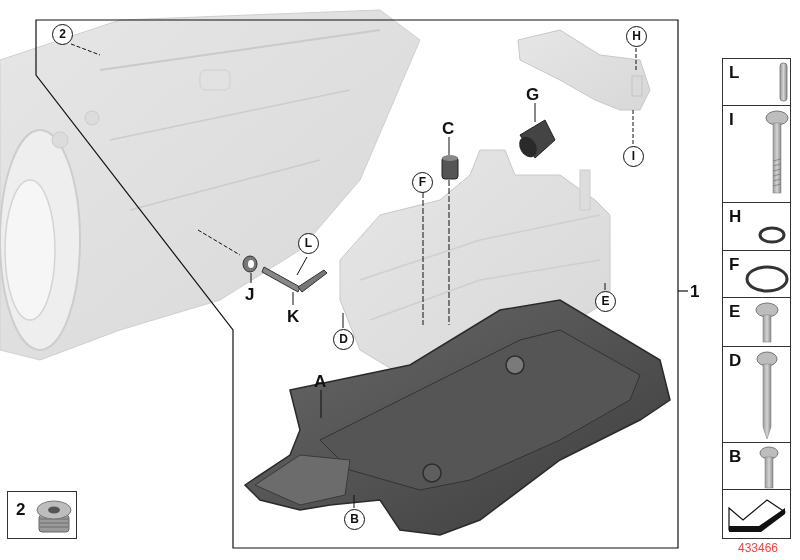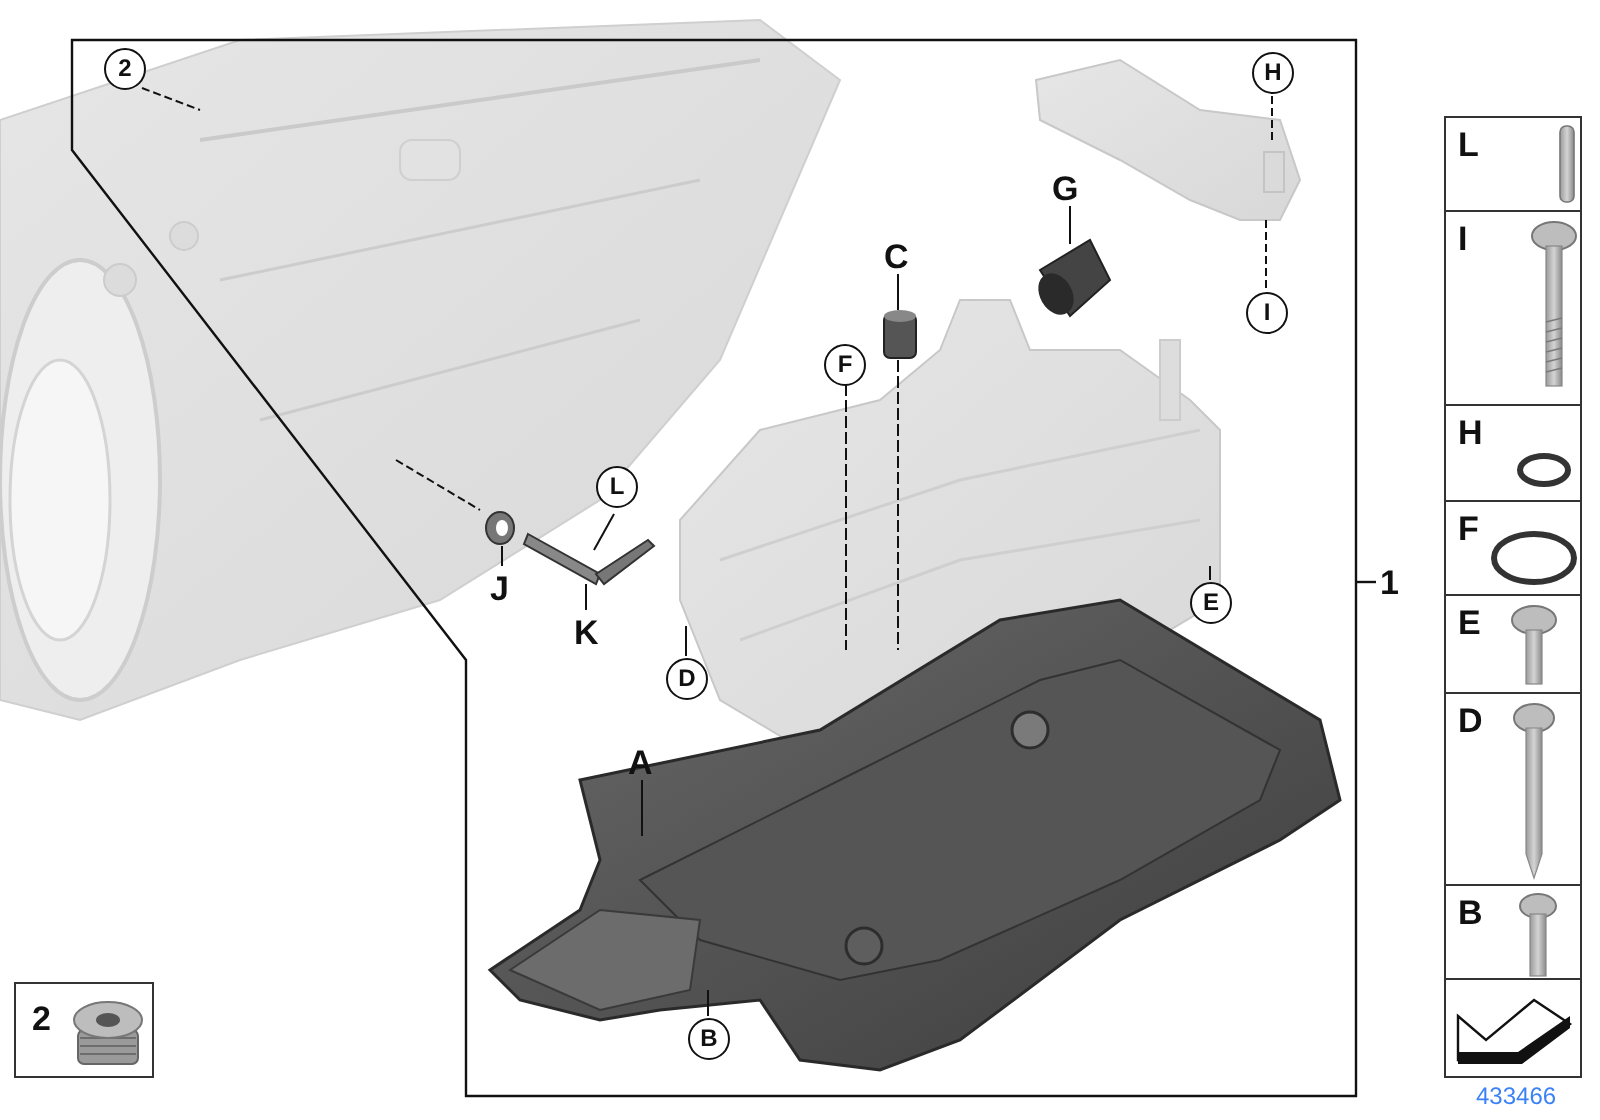--- a/index.html
+++ b/index.html
@@ -12,21 +12,21 @@
   .callout-letter { position: absolute; font-weight: bold; font-size: 17px; line-height: 17px; }
   .legend { position: absolute; left: 722px; top: 58px; width: 69px; border: 1px solid #333;
             box-sizing: border-box; background: #fff; }
   .legend-row { position: relative; border-bottom: 1px solid #333; box-sizing: border-box; }
   .legend-row:last-child { border-bottom: none; }
   .legend-letter { position: absolute; left: 6px; top: 4px; font-weight: bold; font-size: 17px; }
   .legend-art { position: absolute; left: 0; top: 0; }
   .plug-box { position: absolute; left: 7px; top: 491px; width: 70px; height: 48px;
               border: 1px solid #333; box-sizing: border-box; background: #fff; }
   .plug-num { position: absolute; left: 8px; top: 8px; font-weight: bold; font-size: 17px; }
-  .figure-number { position: absolute; left: 738px; top: 541px; font-size: 12px; color: #3b82f6; text-align: right; }
+  .figure-number { position: absolute; left: 738px; top: 541px; font-size: 12px; color: #ef4444; text-align: right; }
 </style>
 </head>
 <body>
 
 <svg class="scene" width="800" height="560" viewBox="0 0 800 560">
   <defs>
     <linearGradient id="ghost" x1="0" y1="0" x2="1" y2="1">
       <stop offset="0" stop-color="#e6e6e6"></stop>
         <stop offset="1" stop-color="#d8d8d8"></stop>
     </linearGradient>

